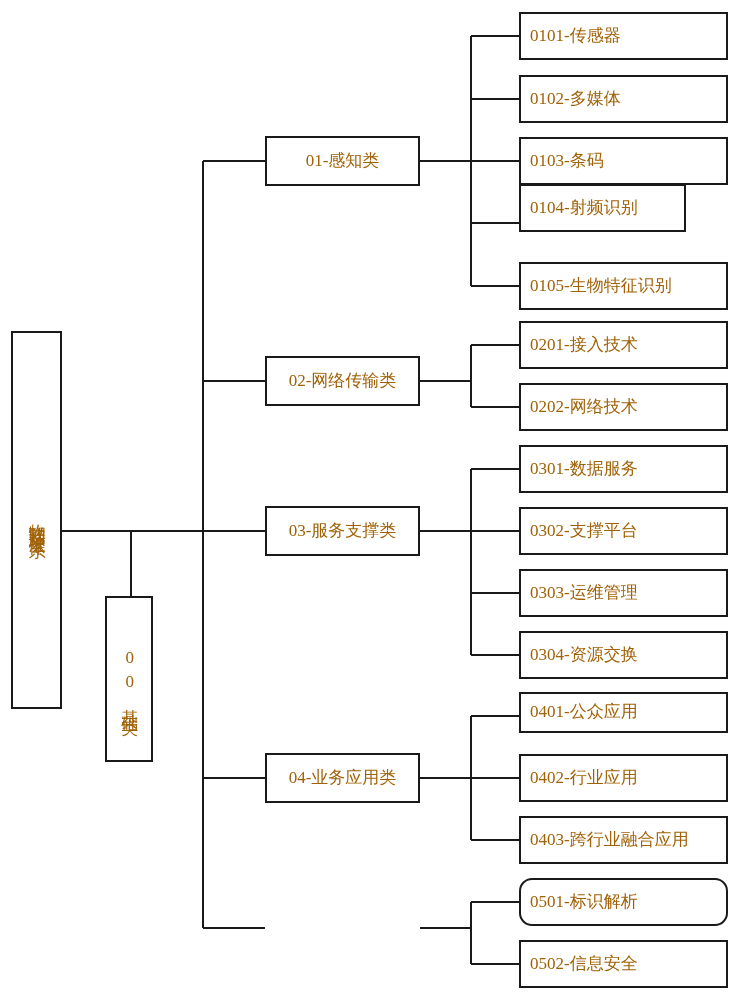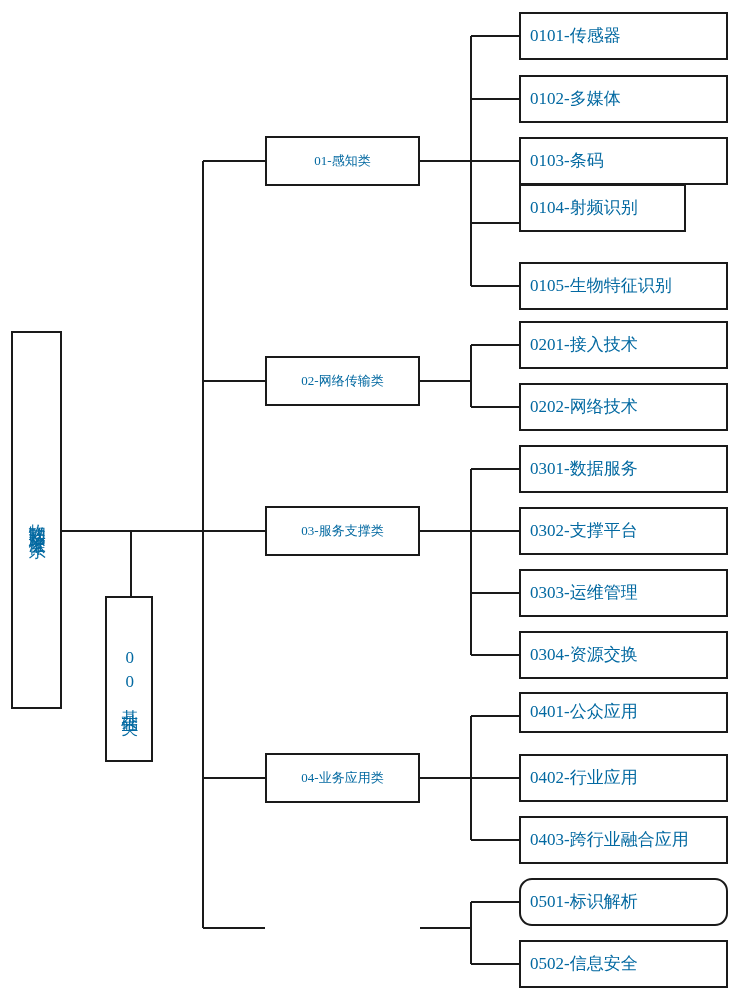--- a/index.html
+++ b/index.html
@@ -25,35 +25,35 @@
     top: 0;
     width: 741px;
     height: 1000px;
     pointer-events: none;
   }
   .node {
     position: absolute;
     box-sizing: border-box;
     border: 2px solid #1a1a1a;
     background: #ffffff;
-    color: #0369a1;
+    color: #a16207;
     display: flex;
     align-items: center;
     justify-content: center;
     line-height: 1.1;
   }
   .node-leaf {
     justify-content: flex-start;
     padding-left: 9px;
     font-size: 17px;
     letter-spacing: 0px;
   }
   .node-mid {
     justify-content: center;
-    font-size: 13px;
+    font-size: 17px;
   }
   .node-vertical {
     writing-mode: vertical-rl;
     text-orientation: upright;
     justify-content: center;
     align-items: center;
     font-size: 17px;
     letter-spacing: 2px;
   }
   .node-root {

